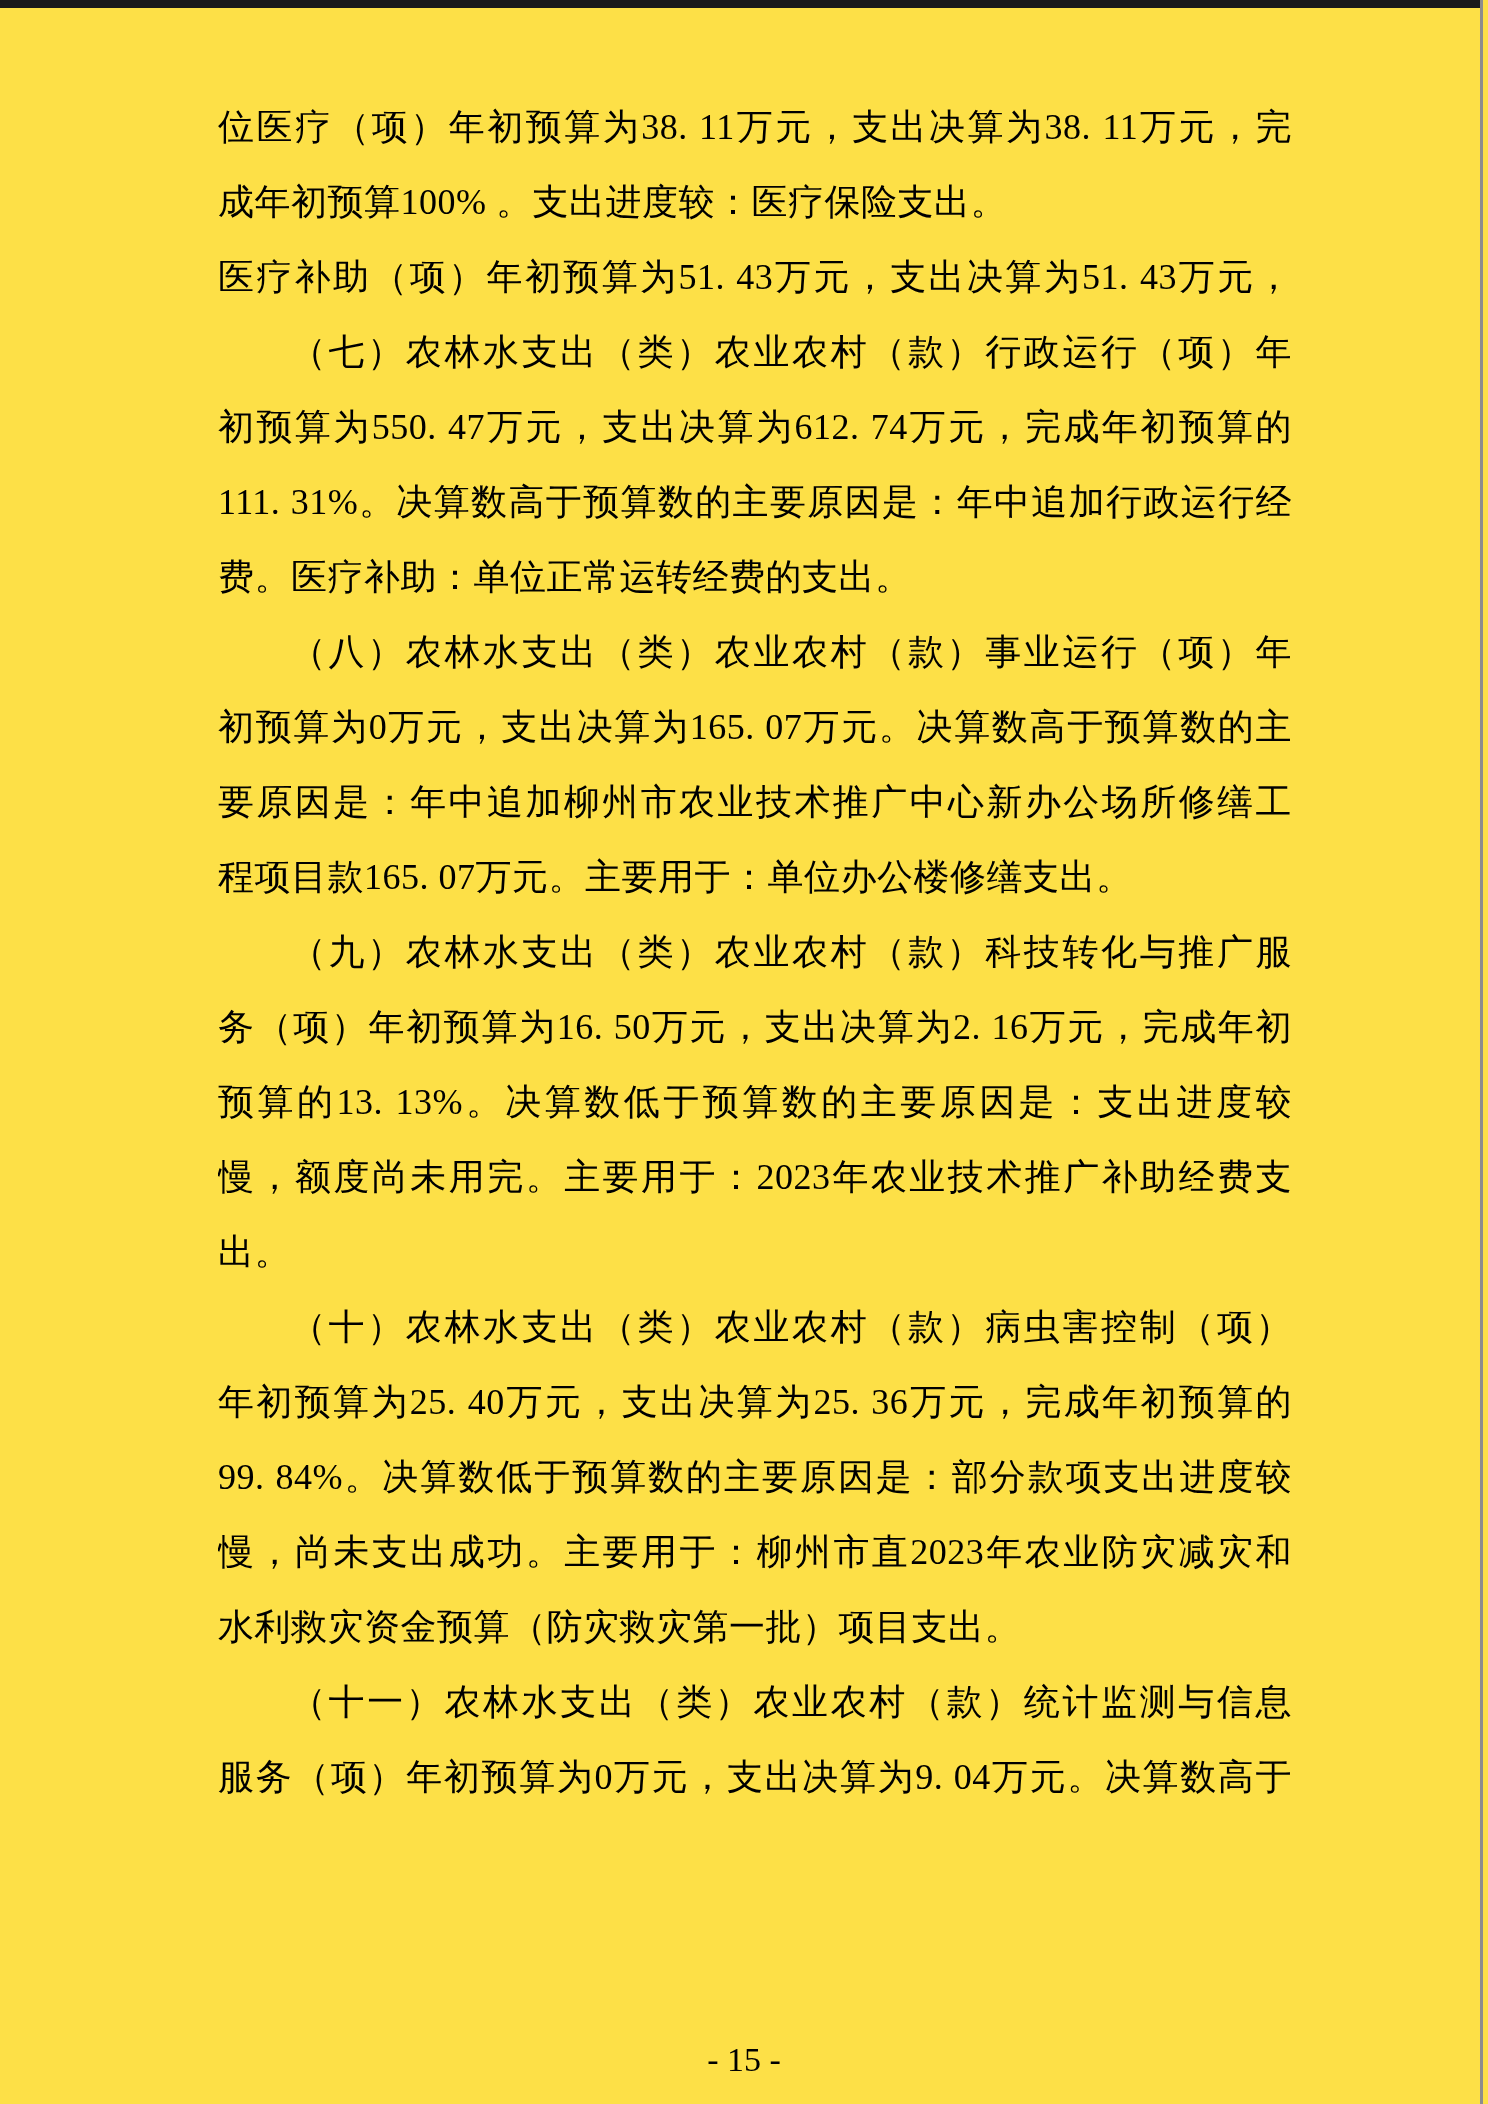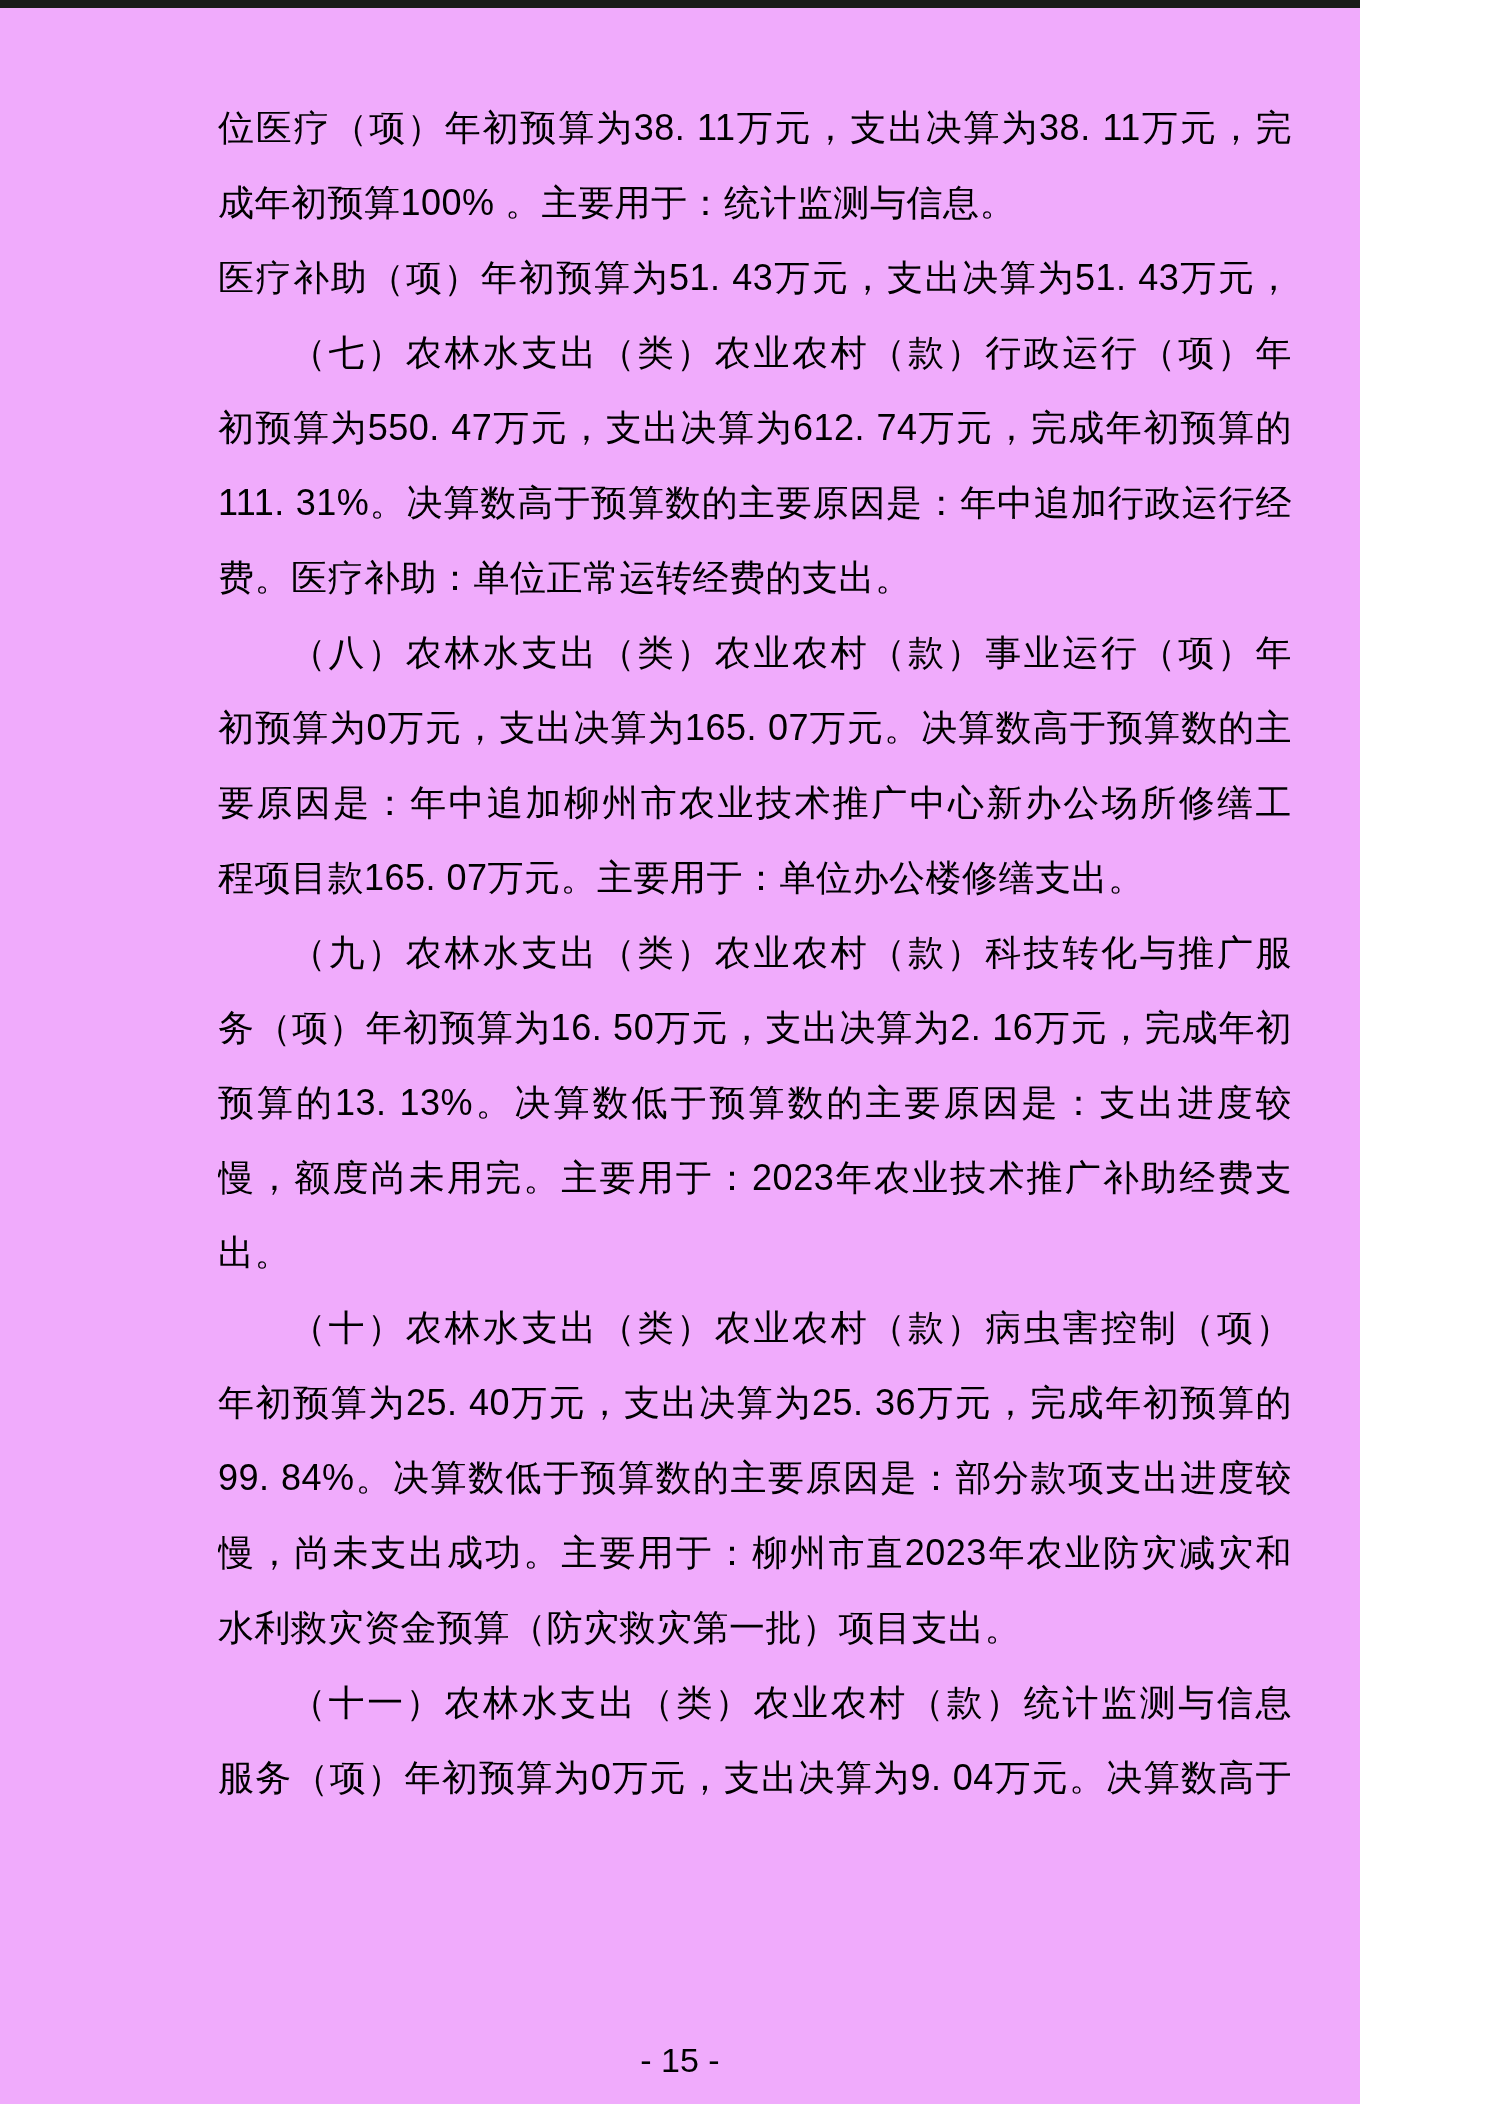--- a/index.html
+++ b/index.html
@@ -1,22 +1,22 @@
 <!DOCTYPE html>
 <html><head>
 <meta charset="utf-8">
 <style>
   html, body { margin: 0; padding: 0; background: #ffffff; }
   .page {
     position: relative;
-    width: 1360px;
+    width: 1488px;
     height: 2104px;
-    background: #f0abfc;
+    background: #fde047;
     color: #000000;
-    font-family: Liberation Sans, sans-serif;
+    font-family: Liberation Serif, serif;
     overflow: hidden;
   }
   
   .scan-top-bar {
     position: absolute;
     left: 0; top: 0;
     width: 1482px; height: 8px;
     background: #1a1a1a;
   }
   .scan-edge-line {
@@ -60,21 +60,21 @@
 
 <div class="page">
 
   <div class="scan-top-bar"></div>
   <div class="scan-edge-line"></div>
 
   <div class="content">
 
     <div class="para">
       <div class="ln">位医疗（项）年初预算为38. 11万元，支出决算为38. 11万元，完</div>
-      <div class="ln end">成年初预算100% 。主要用于：统计监测与信息。</div>
+      <div class="ln end">成年初预算100% 。支出进度较：医疗保险支出。</div>
     </div>
 
     <div class="para">
       <div class="ln">医疗补助（项）年初预算为51. 43万元，支出决算为51. 43万元，</div>
     </div>
 
     <div class="para">
       <div class="ln ind">（七）农林水支出（类）农业农村（款）行政运行（项）年</div>
       <div class="ln">初预算为550. 47万元，支出决算为612. 74万元，完成年初预算的</div>
       <div class="ln">111. 31%。决算数高于预算数的主要原因是：年中追加行政运行经</div>

